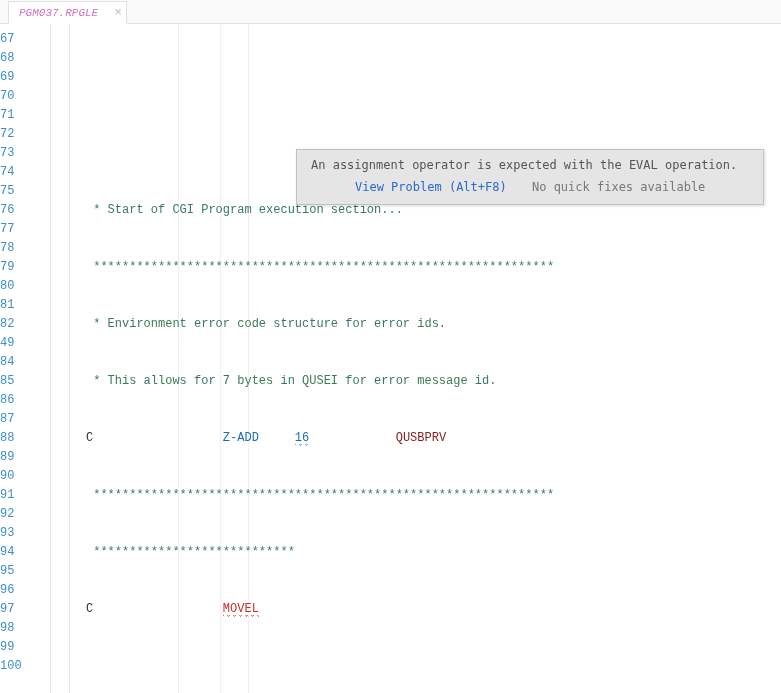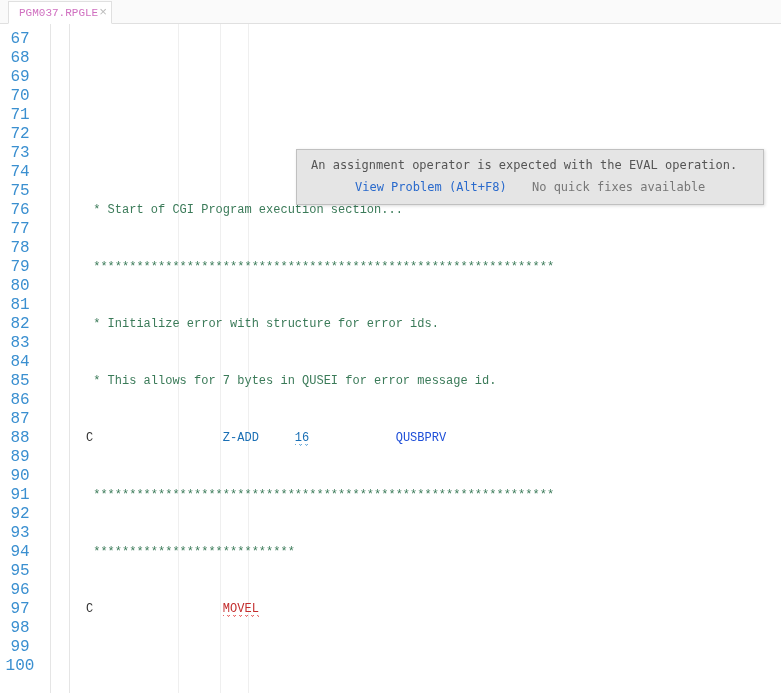--- a/index.html
+++ b/index.html
@@ -21,43 +21,44 @@
     align-items: center;
     background: #fafafa;
   }
   .tab {
     background: #fff;
     border: 1px solid #e0e0e0;
     border-bottom: 1px solid #fff;
     padding: 3px 4px 3px 10px;
     font-size: 11px;
     color: #d070c0;
+    font-style: italic;
     display: flex;
     align-items: center;
-    gap: 1px;
+    gap: 16px;
     position: relative;
     top: 1px;
   }
   .tab .close {
     color: #bbb;
     font-size: 13px;
     cursor: pointer;
   }
   .editor {
     display: flex;
     height: calc(100% - 24px);
   }
   .gutter {
     width: 50px;
-    text-align: center;
+    text-align: left;
     color: #3a8fd0;
     padding-right: 10px;
     padding-top: 6px;
     user-select: none;
-    font-size: 16px;
+    font-size: 12px;
     line-height: 19px;
   }
   .fold-strip {
     width: 20px;
     border-right: 1px solid #e5e5e5;
     border-left: 1px solid #e5e5e5;
   }
   .code {
     flex: 1;
     padding-top: 6px;
@@ -66,21 +67,21 @@
     white-space: pre;
     position: relative;
   }
   .line { height: 19px; padding-left: 16px; position: relative; }
   .tok-comment { color: #3a7a58; margin-top: 21px; }
   .tok-stars   { color: #3a7a58; }
   .tok-c       { color: #333; }
   .tok-op      { color: #c32d2d; }
   .tok-op-blue { color: #1a6fb5; }
   .tok-num     { color: #1a6fb5; }
-  .tok-id      { color: #1d4ed8; }
+  .tok-id      { color: #7f1d1d; }
   .squiggle {
     background-image: linear-gradient(45deg, transparent 65%, #e03030 80%, transparent 90%),
                       linear-gradient(135deg, transparent 5%, #e03030 15%, transparent 25%);
     background-size: 6px 2px;
     background-repeat: repeat-x;
     background-position: bottom left;
     padding-bottom: 1px;
     margin-top: 20px;
   }
   .squiggle-blue {
@@ -142,21 +143,21 @@
     <div>73</div>
     <div>74</div>
     <div>75</div>
     <div>76</div>
     <div>77</div>
     <div>78</div>
     <div>79</div>
     <div>80</div>
     <div>81</div>
     <div>82</div>
-    <div>83</div>
+    <div>49</div>
     <div>84</div>
     <div>85</div>
     <div>86</div>
     <div>87</div>
     <div>88</div>
     <div>89</div>
     <div>90</div>
     <div>91</div>
     <div>92</div>
     <div>93</div>
@@ -171,21 +172,21 @@
   <div class="fold-strip"></div>
 
   <div class="code">
     <div class="guide" style="left:108px"></div>
     <div class="guide" style="left:150px"></div>
     <div class="guide" style="left:178px"></div>
 
     <div class="line"></div>
     <div class="line"><span class="tok-comment"> * Start of CGI Program execution section...</span></div>
     <div class="line"><span class="tok-stars"> ****************************************************************</span></div>
-    <div class="line"><span class="tok-comment"> * Initialize error with structure for error ids.</span></div>
+    <div class="line"><span class="tok-comment"> * Environment error code structure for error ids.</span></div>
     <div class="line"><span class="tok-comment"> * This allows for 7 bytes in QUSEI for error message id.</span></div>
     <div class="line"><span class="tok-c">C</span>                  <span class="tok-op-blue">Z-ADD</span>     <span class="tok-num squiggle-blue">16</span>            <span class="tok-id">QUSBPRV</span></div>
     <div class="line"><span class="tok-stars"> ****************************************************************</span></div>
     <div class="line"><span class="tok-stars"> ****************************</span></div>
     <div class="line"><span class="tok-c">C</span>                  <span class="tok-op squiggle">MOVEL</span></div>
     
     
     
     
     

